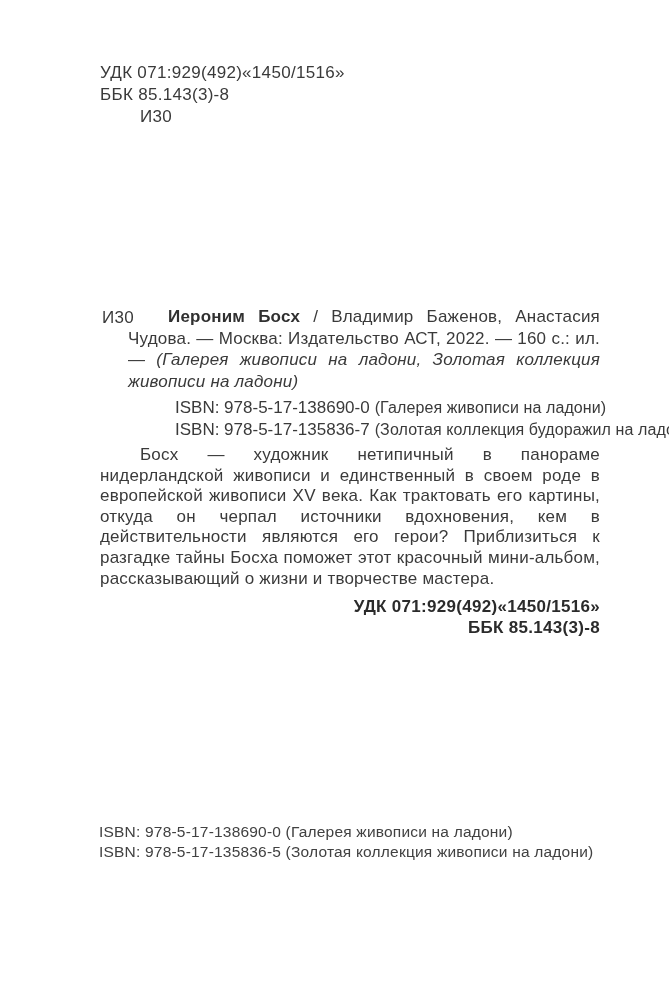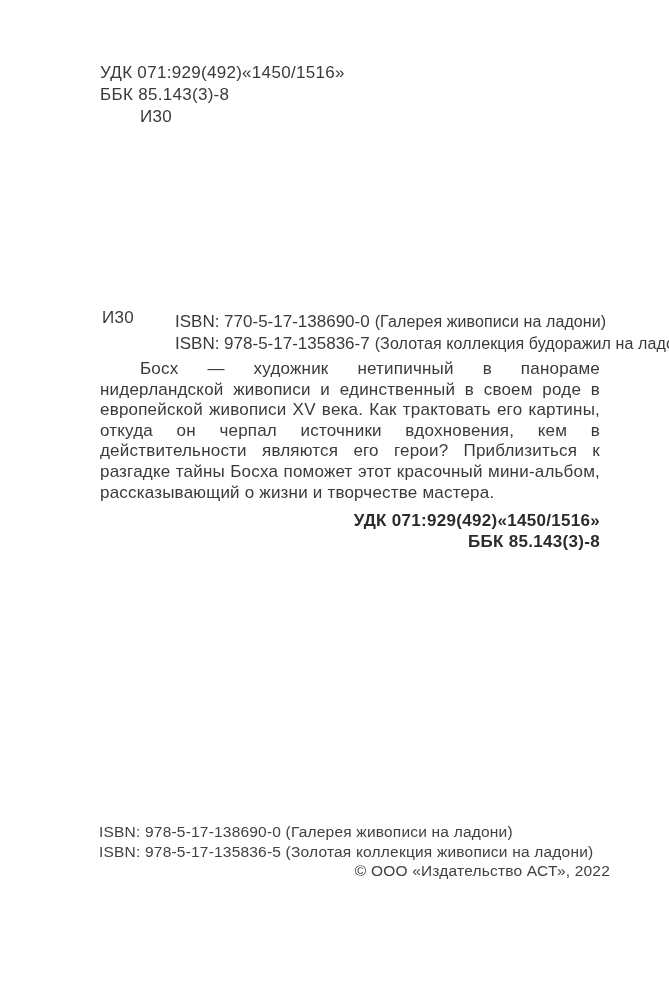--- a/index.html
+++ b/index.html
@@ -108,35 +108,35 @@
 
   <div class="top-codes">
     <div>УДК 071:929(492)«1450/1516»</div>
     <div>ББК 85.143(3)-8</div>
     <div class="sign">И30</div>
   </div>
 
   <div class="catalog">
     <div class="hang">И30</div>
 
+    <p class="biblio"><b>Иероним Босх</b><span> / Владимир Баженов, Анастасия Чудо­ва. — Москва: Издательство АСТ, 2022. — 160 с.: ил. — </span><i>(Галерея живописи на ладони, Золотая коллекция живописи на ладони)</i></p>
 
     <div class="isbn-mid">
-      <div><span class="num">ISBN: 770-5-17-138690-0</span><span class="ser">(Галерея живописи на ладони)</span></div>
+      <div><span class="num">ISBN: 978-5-17-138690-0</span><span class="ser">(Галерея живописи на ладони)</span></div>
       <div><span class="num">ISBN: 978-5-17-135836-7</span><span class="ser">(Золотая коллекция будоражил на ладони)</span></div>
     </div>
 
     <div class="annotation">
       <p>Босх — художник нетипичный в панораме нидерландской живописи и единственный в своем роде в европейской живо­писи XV века. Как трактовать его картины, откуда он черпал источники вдохновения, кем в действительности являются его герои? Приблизиться к разгадке тайны Босха поможет этот красочный мини-альбом, рассказывающий о жизни и творчестве мастера.</p>
     </div>
 
     <div class="codes-right">
       <div>УДК 071:929(492)«1450/1516»</div>
       <div>ББК 85.143(3)-8</div>
     </div>
   </div>
 
   <div class="footer">
     <div>ISBN: 978-5-17-138690-0 (Галерея живописи на ладони)</div>
     <div>ISBN: 978-5-17-135836-5 (Золотая коллекция живописи на ладони)</div>
-    <div class="copyright">© ООО «Издательство АСТ», 2022</div>
   </div>
 
 </div>
 
 </body></html>

